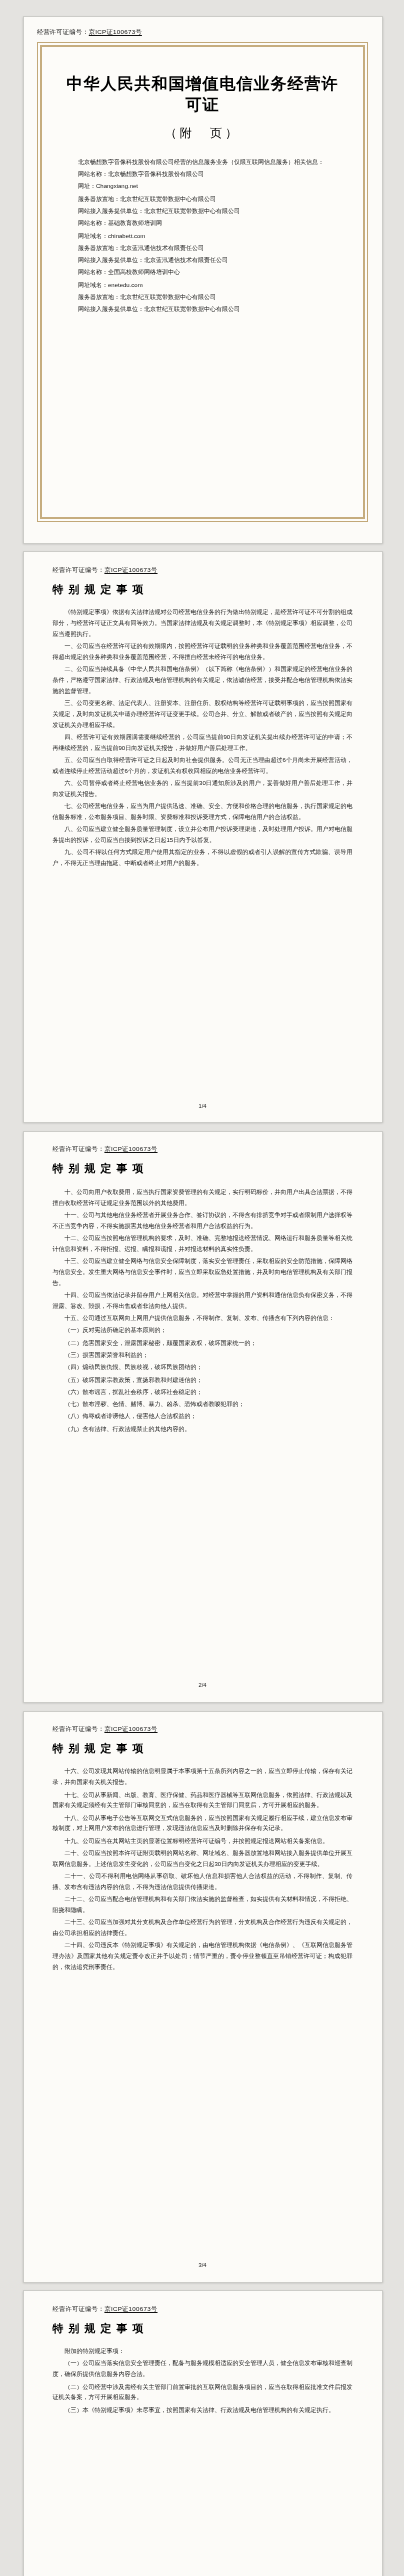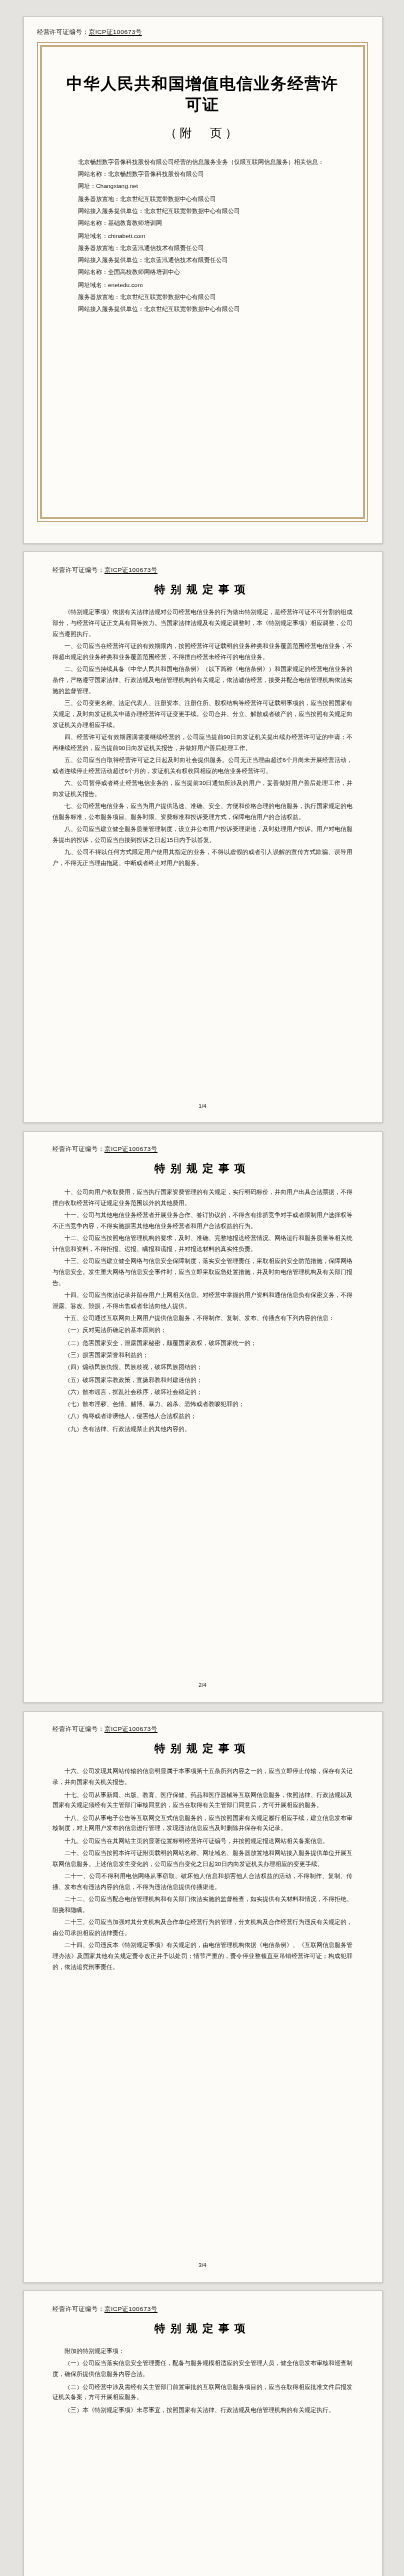--- a/index.html
+++ b/index.html
@@ -49,21 +49,21 @@
     text-align: center;
     font-size: 12px;
     letter-spacing: 3.1px;
     margin-top: 9.3px;
     color: #000;
   }
   .cert-body { margin-top: 14.4px; font-size: 6.4px; line-height: 2.05; color: #141414; }
   .cert-body p { text-indent: 2em; text-align: justify; }
 
   .prov-title {
-    text-align: center;
+    text-align: left;
     font-family: "Liberation Serif", "DejaVu Serif", serif;
     font-weight: bold;
     font-size: 10.8px;
     letter-spacing: 5.2px;
     margin: 8.2px 0 10.3px 0;
     color: #000;
   }
   .para-list p {
     font-size: 6px;
     line-height: 1.8;

